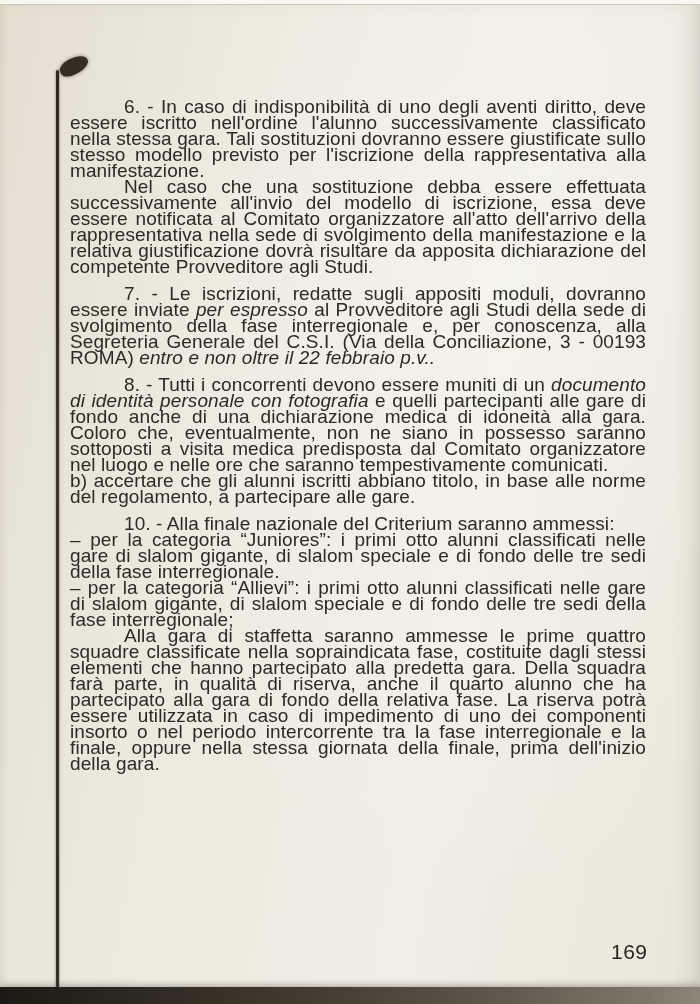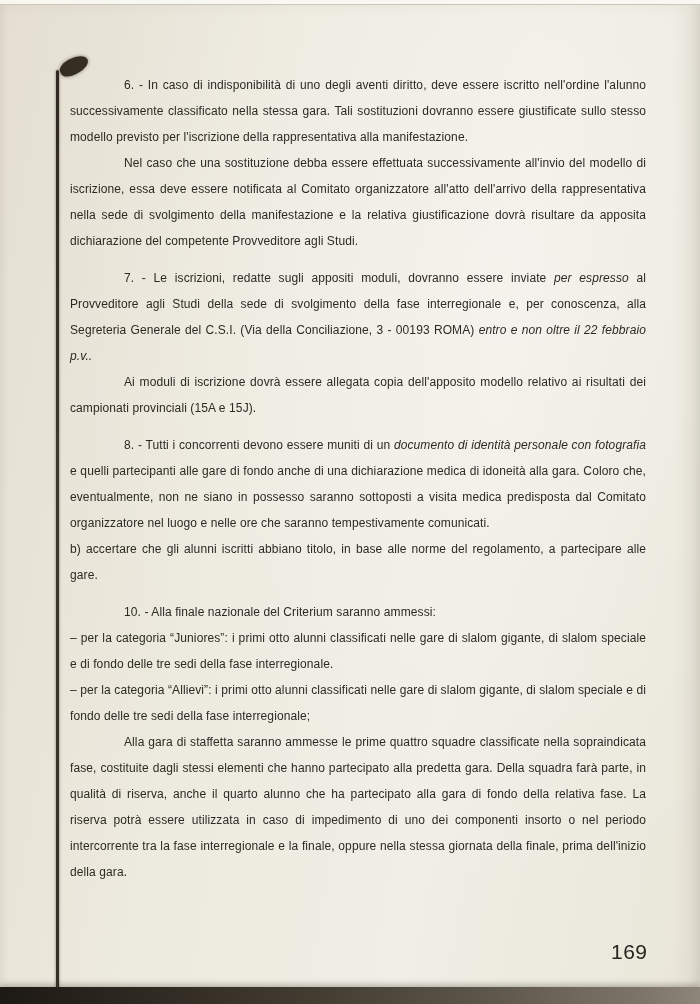--- a/index.html
+++ b/index.html
@@ -32,22 +32,22 @@
     background: #342d22; border-radius: 50% 60% 55% 50%;
     transform: rotate(-28deg); box-shadow: 0 0 4px rgba(52,45,34,.6);
   }
   .bottom-band {
     position: absolute; left: 0; bottom: 0; width: 100%; height: 17px;
     background: linear-gradient(90deg, #1d1914, #433c31 45%, #5d564a 70%, #7d7668 92%, #8d8678);
     box-shadow: 0 -2px 6px rgba(60,52,40,.35);
   }
 
   .page-text {
-    position: absolute; left: 70px; top: 72px; width: 576px;
-    font-size: 12px; line-height: 26px; text-align: justify;
+    position: absolute; left: 70px; top: 99px; width: 576px;
+    font-size: 19px; line-height: 16px; text-align: justify;
     letter-spacing: .1px;
   }
   .page-text p { margin: 0; }
   p.indent { text-indent: 54px; }
   p.gap { margin-top: 11px; }
   em { font-style: italic; margin-top: 30px; }
 
   .page-number {
     position: absolute; left: 611px; top: 940px;
     font-size: 21px; letter-spacing: .5px; color: #262521;
@@ -62,21 +62,20 @@
   <div class="corner-blob"></div>
   <div class="left-line"></div>
   <div class="bottom-band"></div>
 
   <main class="page-text">
 
     <p class="indent">6. - In caso di indisponibilità di uno degli aventi diritto, deve essere iscritto nell'ordine l'alunno successivamente classificato nella stessa gara. Tali sostituzioni dovranno essere giustificate sullo stesso modello previsto per l'iscrizione della rappresentativa alla manifestazione.</p>
     <p class="indent">Nel caso che una sostituzione debba essere effettuata successivamente all'invio del modello di iscrizione, essa deve essere notificata al Comitato organizzatore all'atto dell'arrivo della rappresentativa nella sede di svolgimento della manifestazione e la relativa giustificazione dovrà risultare da apposita dichiarazione del competente Provveditore agli Studi.</p>
 
     <p class="indent gap"><span>7. - Le iscrizioni, redatte sugli appositi moduli, dovranno essere inviate </span><em>per espresso</em><span> al Provveditore agli Studi della sede di svolgimento della fase interregionale e, per conoscenza, alla Segreteria Generale del C.S.I. (Via della Conciliazione, 3 - 00193 ROMA) </span><em>entro e non oltre il 22 febbraio p.v..</em></p>
-    <p class="indent">Ai moduli di iscrizione dovrà essere allegata copia dell'apposito modello relativo ai risultati dei campionati provinciali (15A e 15J).</p>
 
     <p class="indent gap"><span>8. - Tutti i concorrenti devono essere muniti di un </span><em>documento di identità personale con fotografia</em><span> e quelli partecipanti alle gare di fondo anche di una dichiarazione medica di idoneità alla gara. Coloro che, eventualmente, non ne siano in possesso saranno sottoposti a visita medica predisposta dal Comitato organizzatore nel luogo e nelle ore che saranno tempestivamente comunicati.</span></p>
 
     <p>b) accertare che gli alunni iscritti abbiano titolo, in base alle norme del regolamento, a partecipare alle gare.</p>
 
     <p class="indent gap">10. - Alla finale nazionale del Criterium saranno ammessi:</p>
     <p>– per la categoria “Juniores”: i primi otto alunni classificati nelle gare di slalom gigante, di slalom speciale e di fondo delle tre sedi della fase interregionale.</p>
     <p>– per la categoria “Allievi”: i primi otto alunni classificati nelle gare di slalom gigante, di slalom speciale e di fondo delle tre sedi della fase interregionale;</p>
     <p class="indent">Alla gara di staffetta saranno ammesse le prime quattro squadre classificate nella sopraindicata fase, costituite dagli stessi elementi che hanno partecipato alla predetta gara. Della squadra farà parte, in qualità di riserva, anche il quarto alunno che ha partecipato alla gara di fondo della relativa fase. La riserva potrà essere utilizzata in caso di impedimento di uno dei componenti insorto o nel periodo intercorrente tra la fase interregionale e la finale, oppure nella stessa giornata della finale, prima dell'inizio della gara.</p>
 

